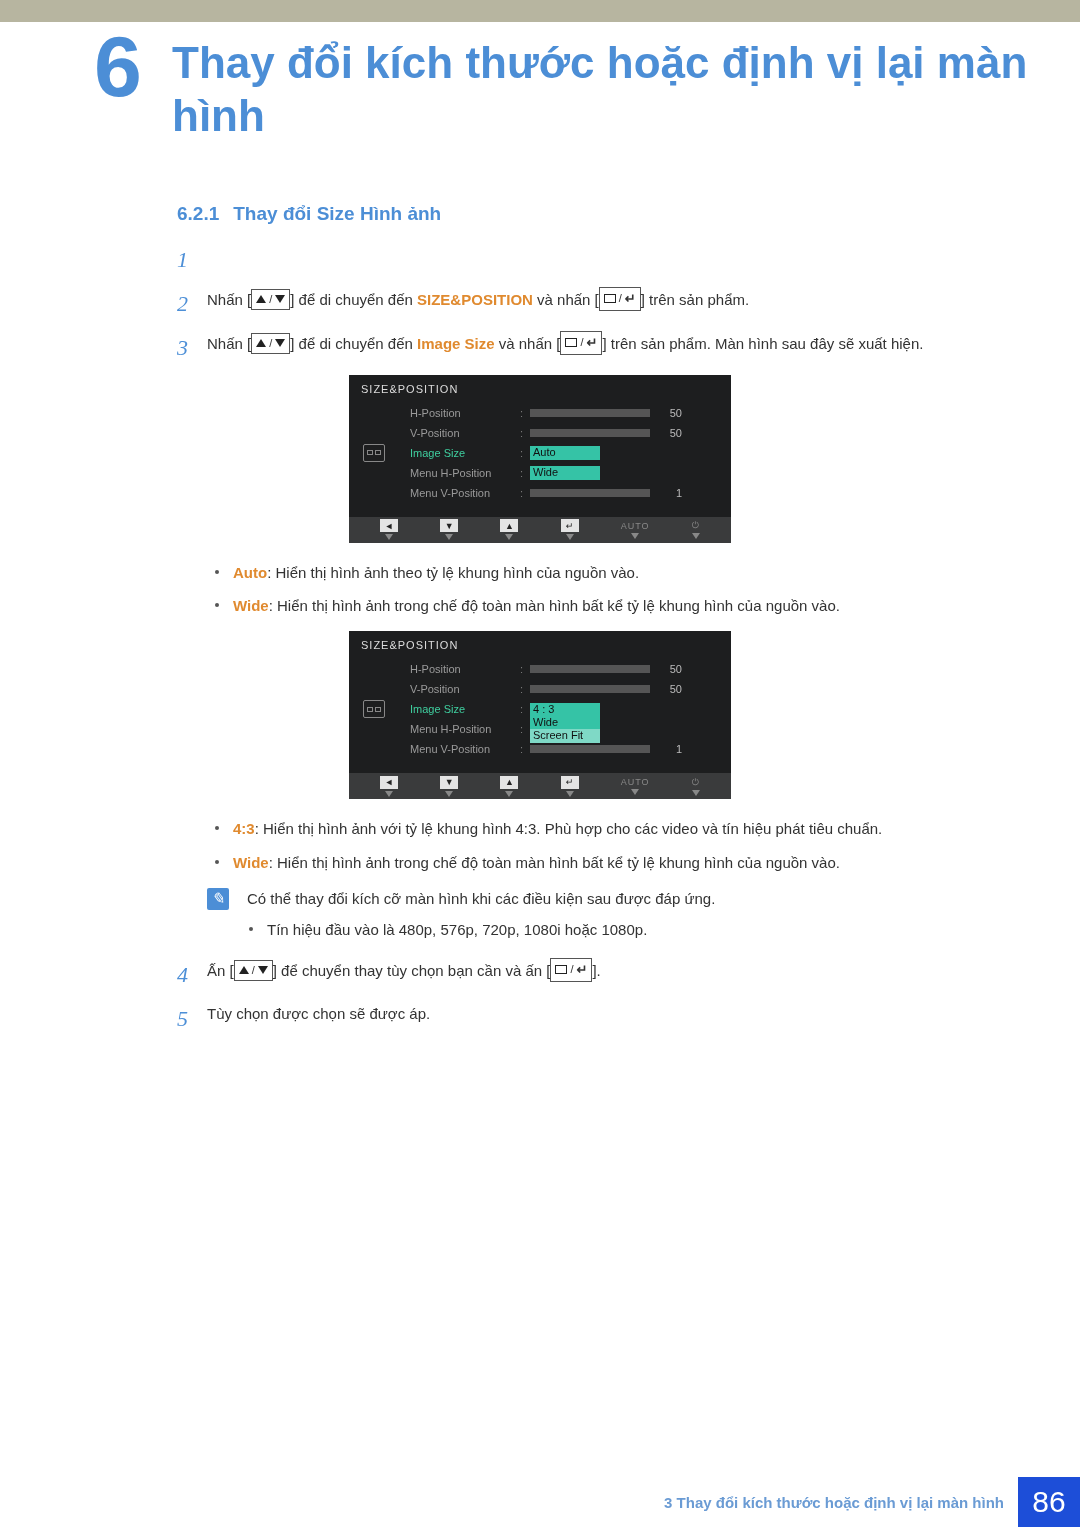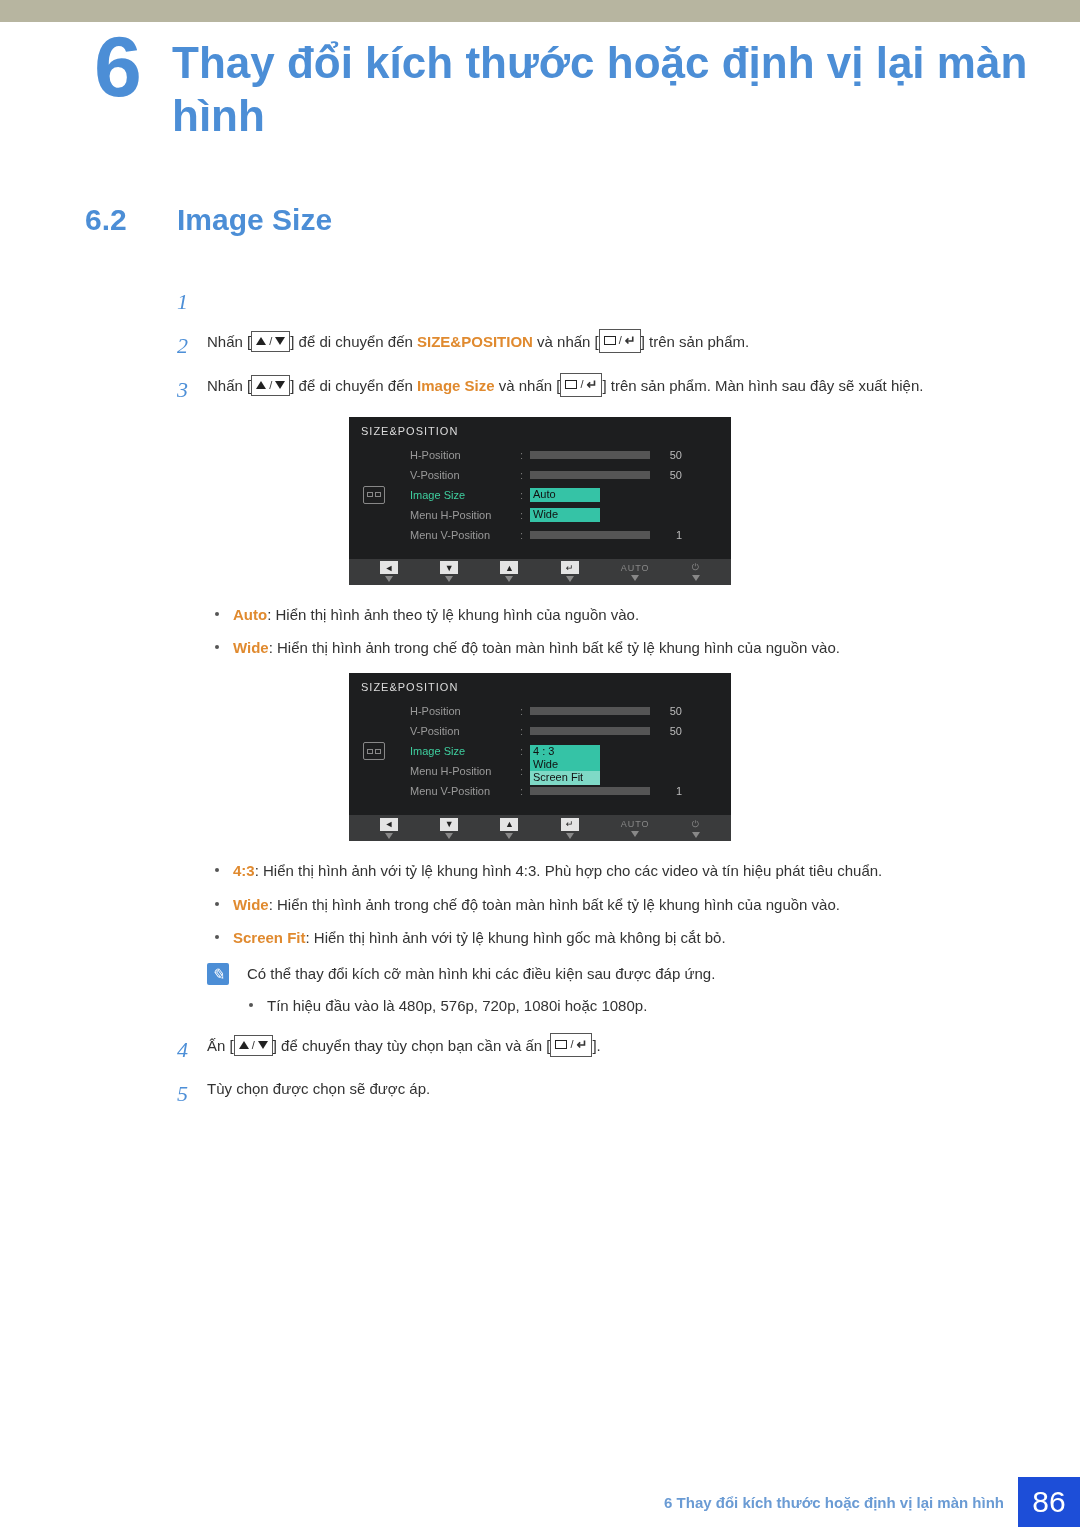--- a/index.html
+++ b/index.html
@@ -142,25 +142,25 @@
 
 <div class="top-bar"></div>
 
 <div class="header-row">
   <div class="chapter-badge">6</div>
   <div class="chapter-title">Thay đổi kích thước hoặc định vị lại màn hình</div>
 </div>
 
 <div class="content">
 
-  <div class="sec-num">
-    <span class="num">6.2</span><span>Image Size</span>
+
+
+  <div class="subsec">
+    <span class="snum">6.2.1</span><span>Thay đổi Size Hình ảnh</span>
   </div>
-
-
 
   <ul class="steps">
     <li>
       <span class="step-n">1</span>
     </li>
     <li>
       <span class="step-n">2</span>
       <span class="step-t">
         <span>Nhấn [</span><span class="iconbox"><span class="tri-up"></span>/<span class="tri-down"></span></span><span>] để di chuyển đến </span><span class="bold-orange">SIZE&amp;POSITION</span><span> và nhấn [</span><span class="iconbox"><span class="rect-ico"></span>/<span class="ret-ico">↵</span></span><span>] trên sản phẩm.</span>
       </span>
@@ -343,21 +343,20 @@
             <div class="ftxt">⏻</div>
             <div class="farrow"></div>
           </div>
       </div>
     </div>
   </div>
 
   <ul class="bullets">
     <li><span class="term">4:3</span><span>: Hiển thị hình ảnh với tỷ lệ khung hình 4:3. Phù hợp cho các video và tín hiệu phát tiêu chuẩn.</span></li>
     <li><span class="term">Wide</span><span>: Hiển thị hình ảnh trong chế độ toàn màn hình bất kể tỷ lệ khung hình của nguồn vào.</span></li>
-    <li><span class="term">Screen Fit</span><span>: Hiển thị hình ảnh với tỷ lệ khung hình gốc mà không bị cắt bỏ.</span></li>
   </ul>
 
   <div class="note-row">
     <div class="note-ico">✎</div>
     <div class="note-txt">Có thể thay đổi kích cỡ màn hình khi các điều kiện sau được đáp ứng.</div>
   </div>
   <ul class="note-bullets">
     <li>Tín hiệu đầu vào là 480p, 576p, 720p, 1080i hoặc 1080p.</li>
   </ul>
 
@@ -370,15 +369,15 @@
     </li>
     <li>
       <span class="step-n">5</span>
       <span class="step-t">Tùy chọn được chọn sẽ được áp.</span>
     </li>
   </ul>
 
 </div>
 
 <div class="page-footer">
-  <div class="foot-txt">6 Thay đổi kích thước hoặc định vị lại màn hình</div>
+  <div class="foot-txt">3 Thay đổi kích thước hoặc định vị lại màn hình</div>
   <div class="foot-num">86</div>
 </div>
 
 </body></html>

